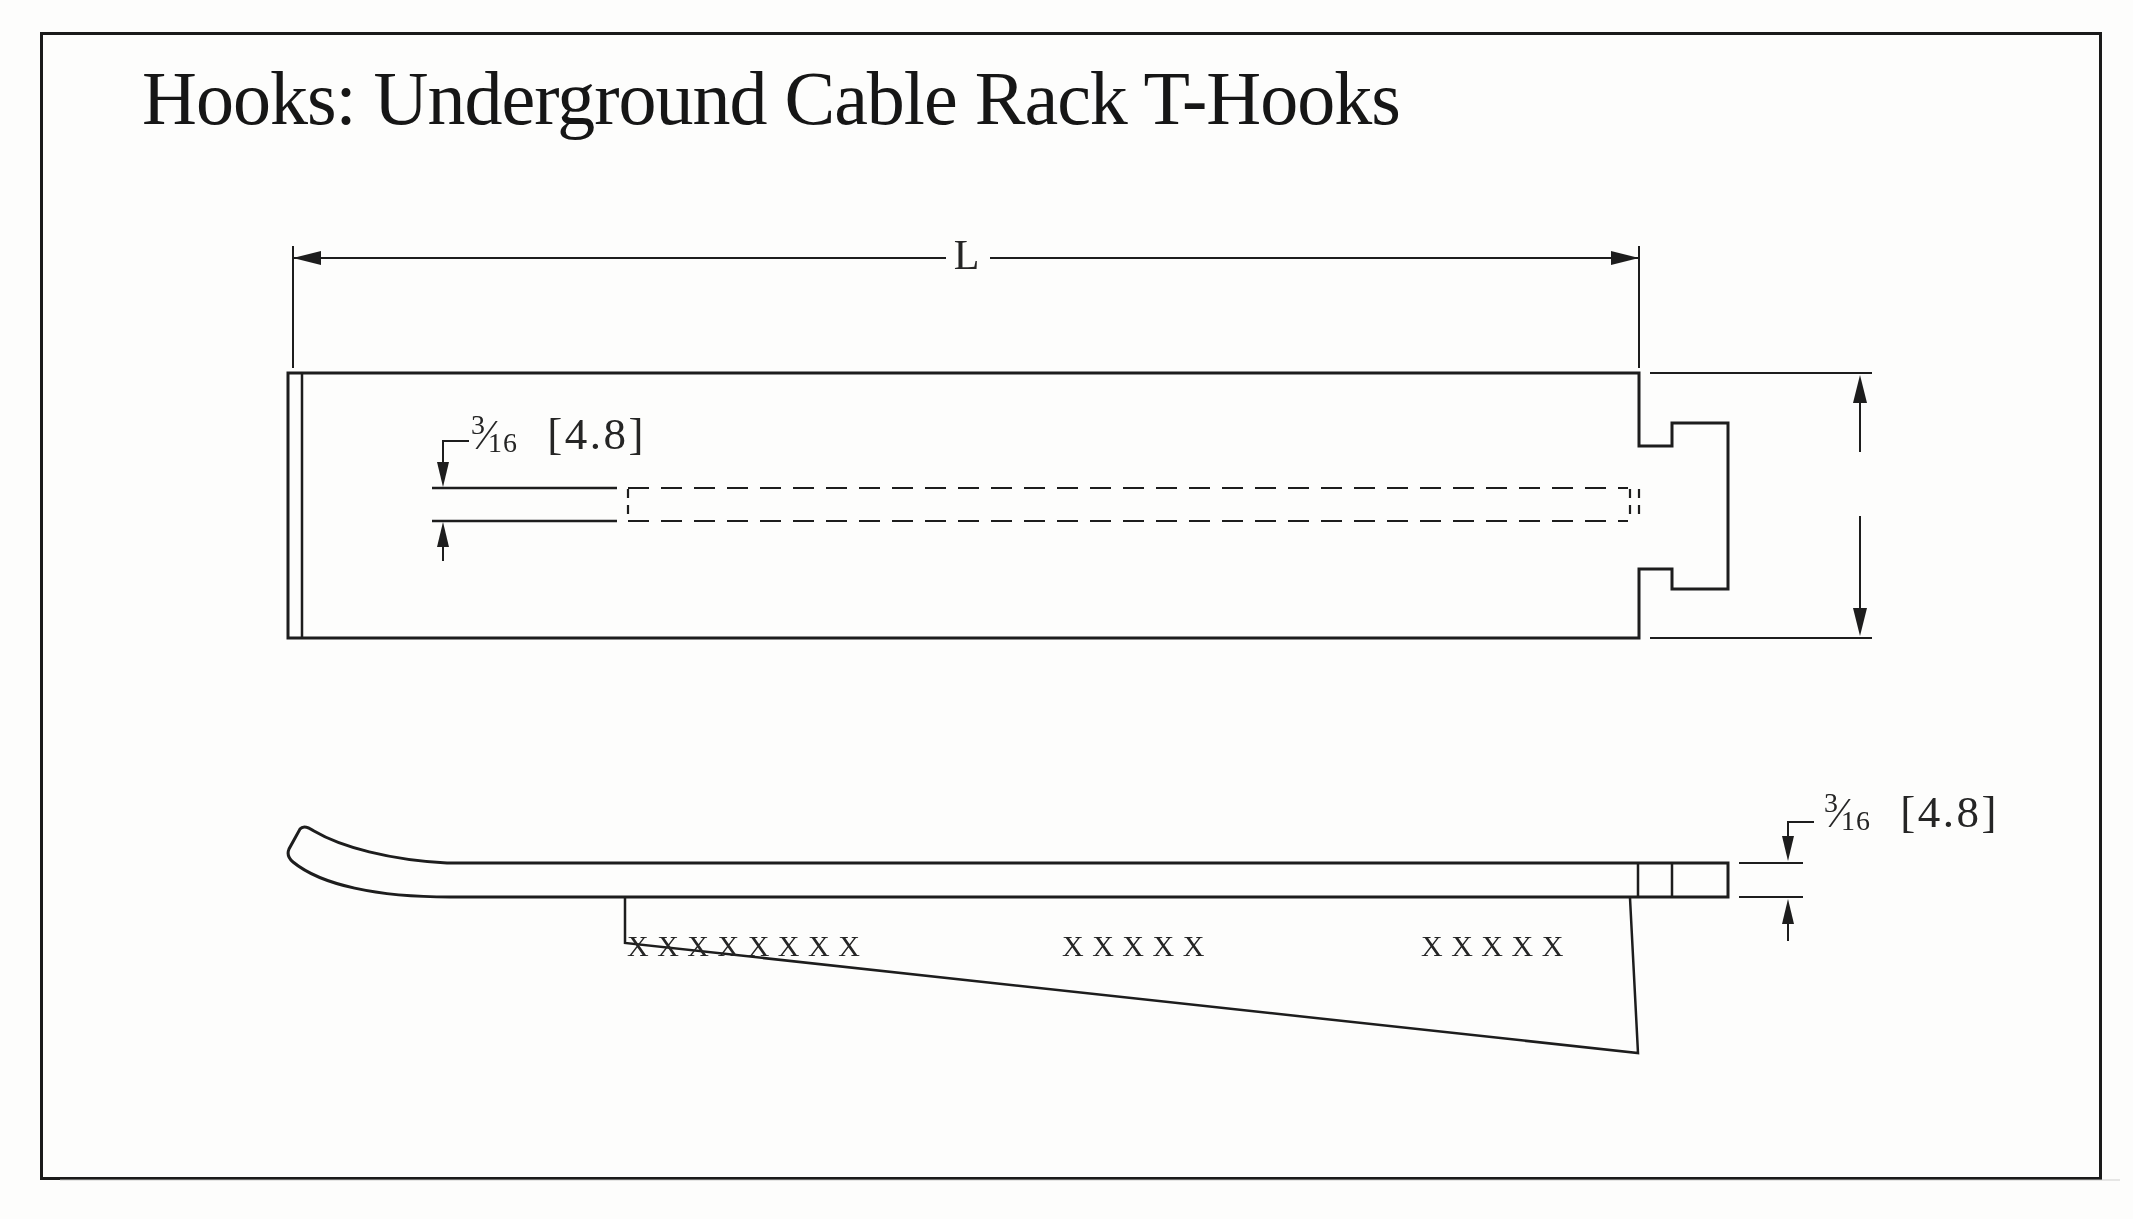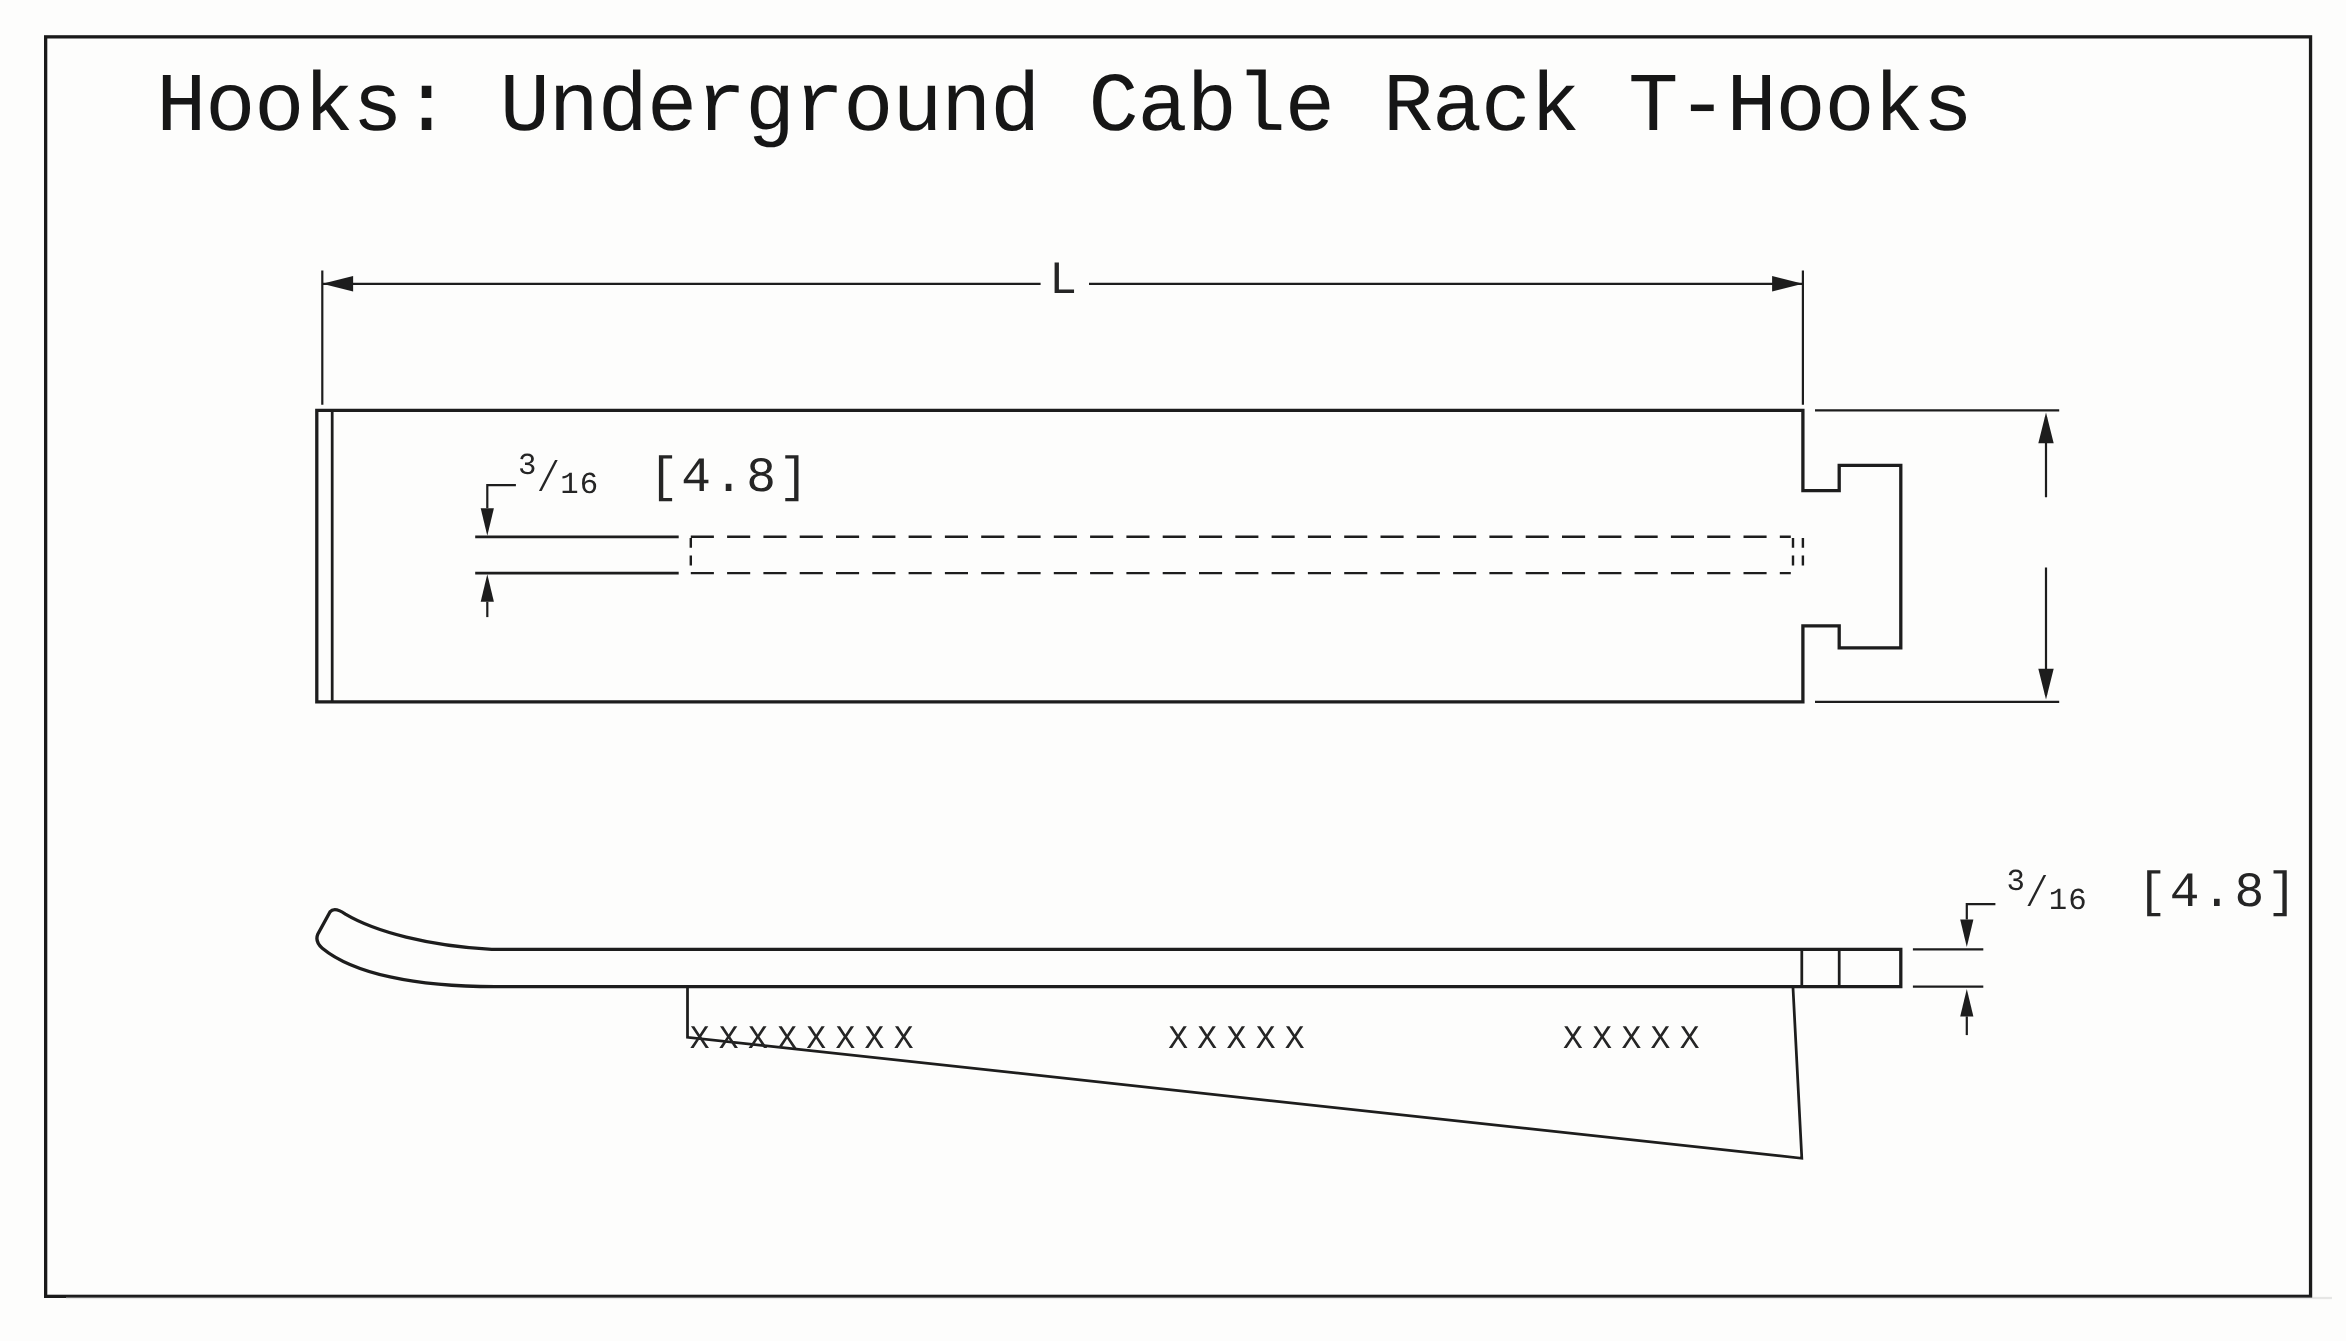--- a/index.html
+++ b/index.html
@@ -1,20 +1,20 @@
 <!DOCTYPE html>
 <html><head>
 <meta charset="utf-8">
 <style>
   html,body{margin:0;padding:0;background:#ffffff;}
   #page{
     position:relative;
     width:2133px;height:1219px;
     background:#fdfdfc;
-    font-family:Liberation Mono, monospace;
+    font-family:Liberation Serif, serif;
     color:#1d1d1d;
     overflow:hidden;
   }
   #border-frame{
     position:absolute;left:40px;top:32px;width:2056px;height:1142px;
     border:3px solid #1a1a1a;
   }
   #scan-noise{
     position:absolute;left:60px;top:1179px;width:2060px;height:2px;
     background:#c9c9c9;opacity:.45;

